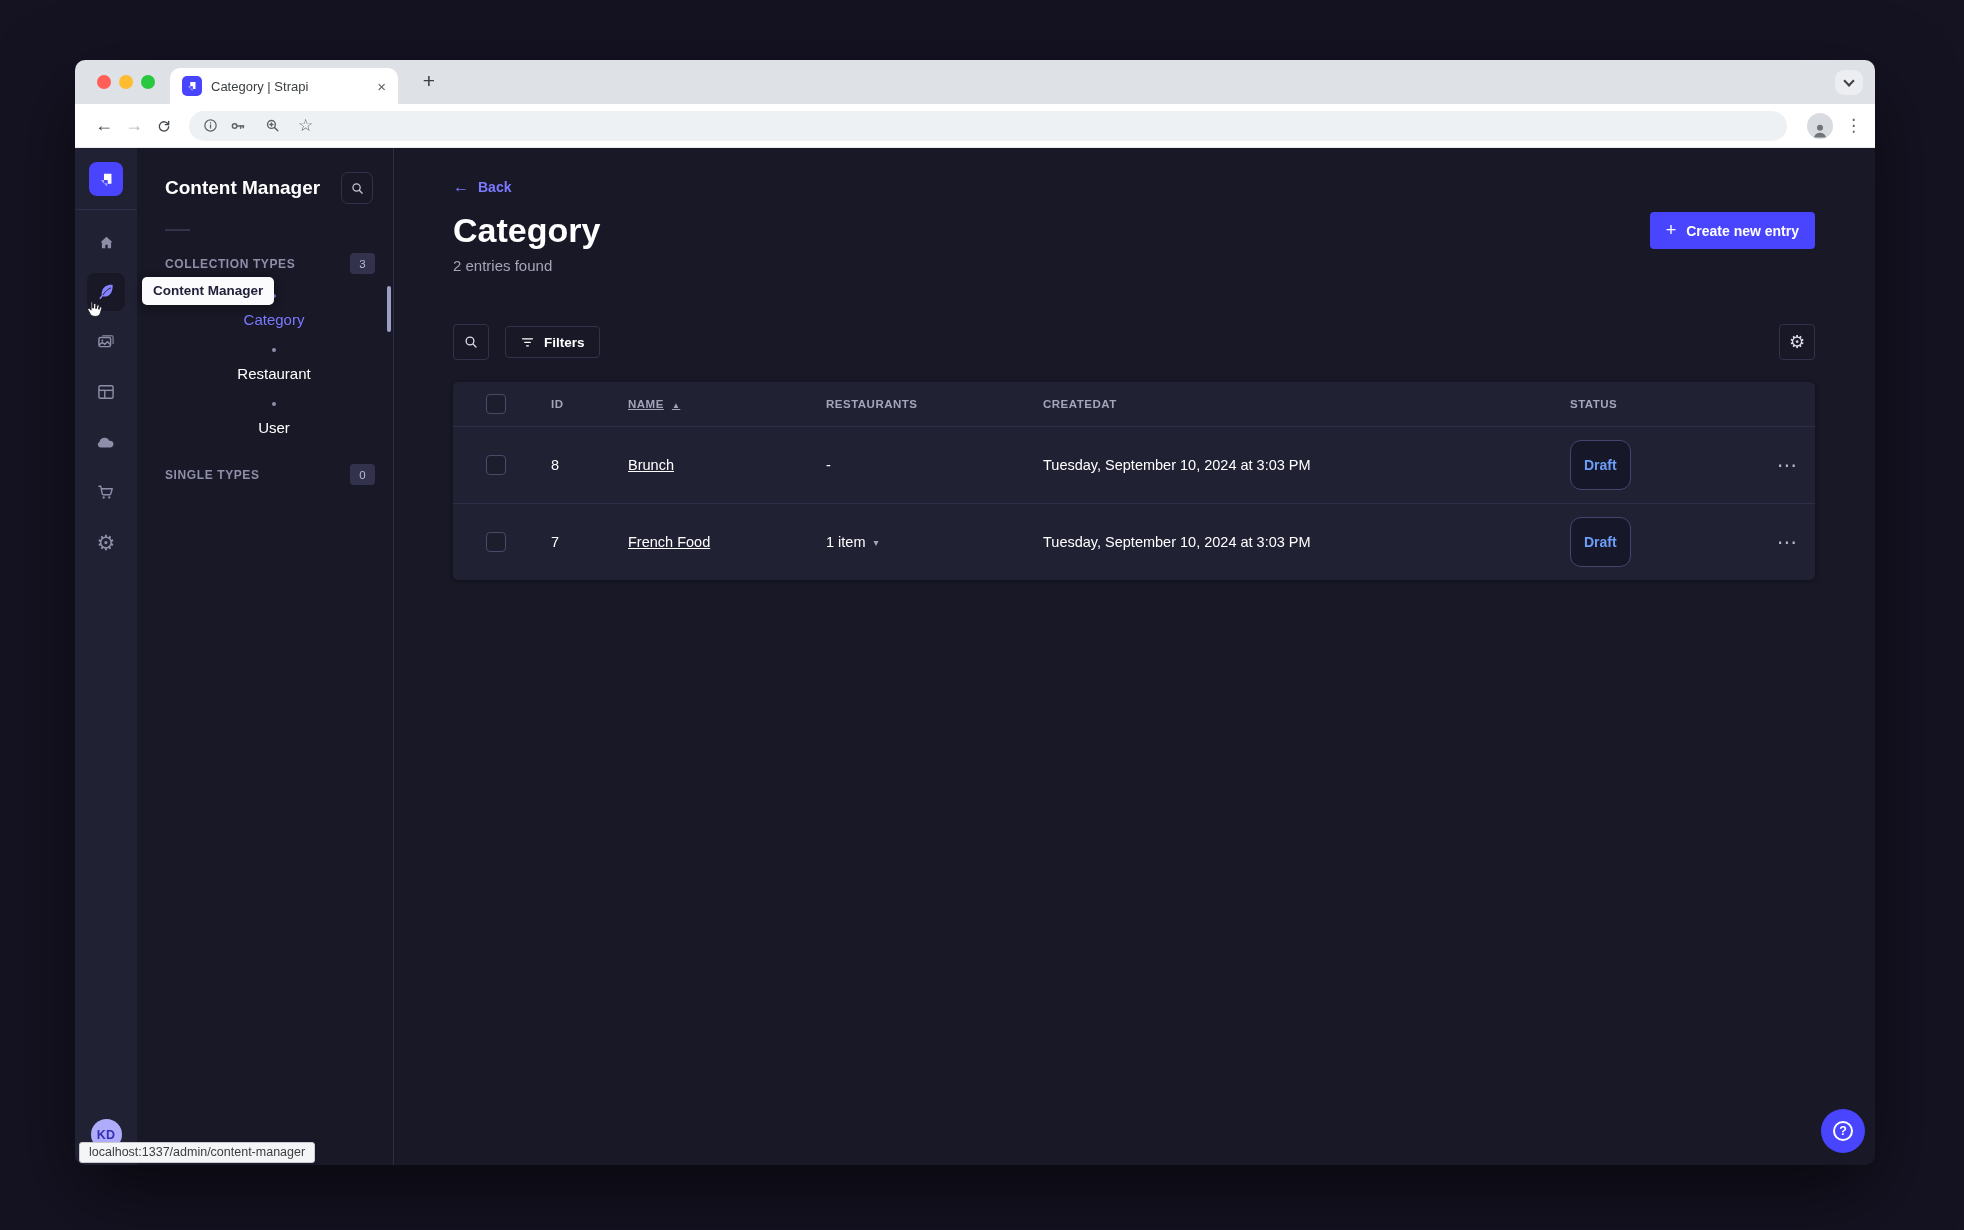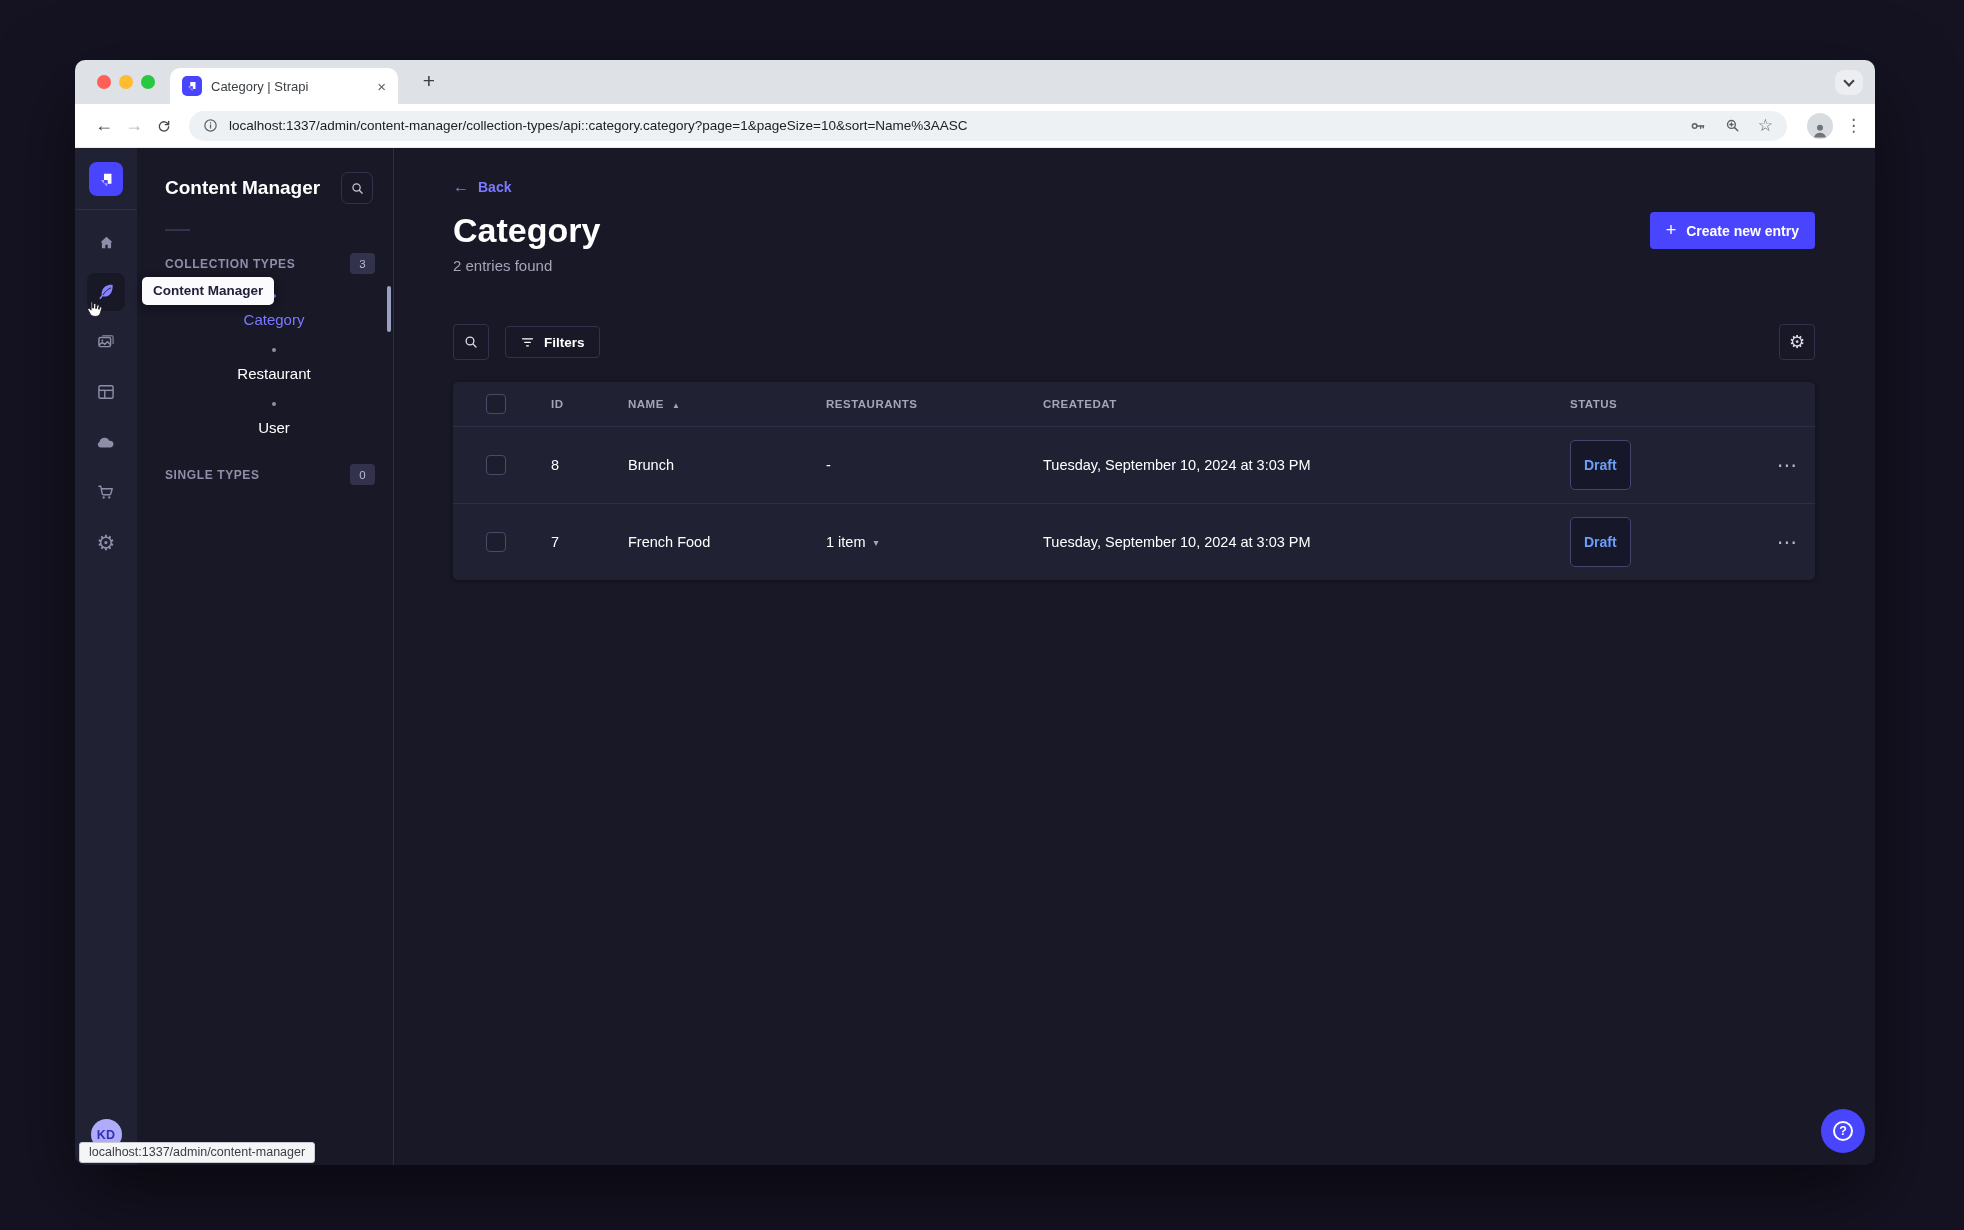--- a/index.html
+++ b/index.html
@@ -121,29 +121,29 @@
   .gear-btn .gear-glyph{ font-size:18px; color:#d9d9e6; }
 
   
   .table-card{ margin-top:22px; background:#212134; border-radius:5px; box-shadow:0 1px 4px rgba(3,3,10,.4); }
   .t-row{ display:flex; align-items:center; height:77px; border-top:1px solid #2e2e48;
     font-size:14.5px; color:#fff; }
   .t-row.t-head{ height:44px; border-top:none; font-size:11.5px; font-weight:bold; color:#a5a5ba;
     letter-spacing:.5px; }
   .c-check{ width:98px; flex:none; display:flex; align-items:center; padding-left:33px; }
   .c-id{ width:77px; flex:none; }
-  .c-name{ width:198px; flex:none; display:flex; align-items:flex-end; gap:8px; }
+  .c-name{ width:198px; flex:none; display:flex; align-items:flex-end; gap:8px;text-decoration:underline; }
   .c-rest{ width:217px; flex:none; display:flex; align-items:center; gap:8px; }
   .c-created{ width:527px; flex:none; }
   .c-status{ width:190px; flex:none; }
   .c-actions{ flex:1; display:flex; justify-content:center; align-items:center; }
   .checkbox{ width:20px; height:20px; border:1px solid #4a4a6a; border-radius:4px; background:rgba(24,24,38,.4); }
   .sort-asc{ font-size:8px; color:#a5a5ba; }
   .caret-down{ font-size:10px; color:#a5a5ba; }
-  .badge-draft{ display:inline-block; padding:16px 13px; border:1px solid #45456e; border-radius:5px;
+  .badge-draft{ display:inline-block; padding:16px 13px; border:1px solid #45456e; border-radius:11px;
     background:#17172a; color:#6c9ef8; font-size:14px; font-weight:600; }
   .row-menu{ color:#b8b8cd; font-size:20px; line-height:0; letter-spacing:1px; }
 
   
   .help-btn{ position:absolute; right:10px; bottom:12px; z-index:30; width:44px; height:44px;
     border-radius:50%; background:#4945ff; display:flex; align-items:center; justify-content:center; }
   .help-q{ width:20px; height:20px; border:2px solid #fff; border-radius:50%; color:#fff;
     font-size:12.5px; font-weight:bold; display:flex; align-items:center; justify-content:center; }
 
   svg{ display:block; }
@@ -185,21 +185,20 @@
         </svg>
     </span>
     <div class="urlbar">
       <span>
         <svg width="15" height="15" viewBox="0 0 24 24" fill="none" stroke="#5f6368" stroke-width="2">
             <circle cx="12" cy="12" r="9"></circle>
             <path d="M12 11v5" stroke-linecap="round"></path>
             <path d="M12 7.5v.5" stroke-linecap="round"></path>
           </svg>
       </span>
-      <span class="url-text">localhost:1337/admin/content-manager/collection-types/api::category.category?page=1&amp;pageSize=10&amp;sort=Name%3AASC</span>
       <span class="pill-icons">
         <span>
           <svg width="18" height="18" viewBox="0 0 24 24" fill="none" stroke="#5f6368" stroke-width="2" stroke-linecap="round">
               <circle cx="7.5" cy="12" r="3"></circle>
               <path d="M10.5 12h9"></path>
               <path d="M15.5 12v3"></path>
               <path d="M19 12v2.2"></path>
             </svg>
         </span>
         <span>

